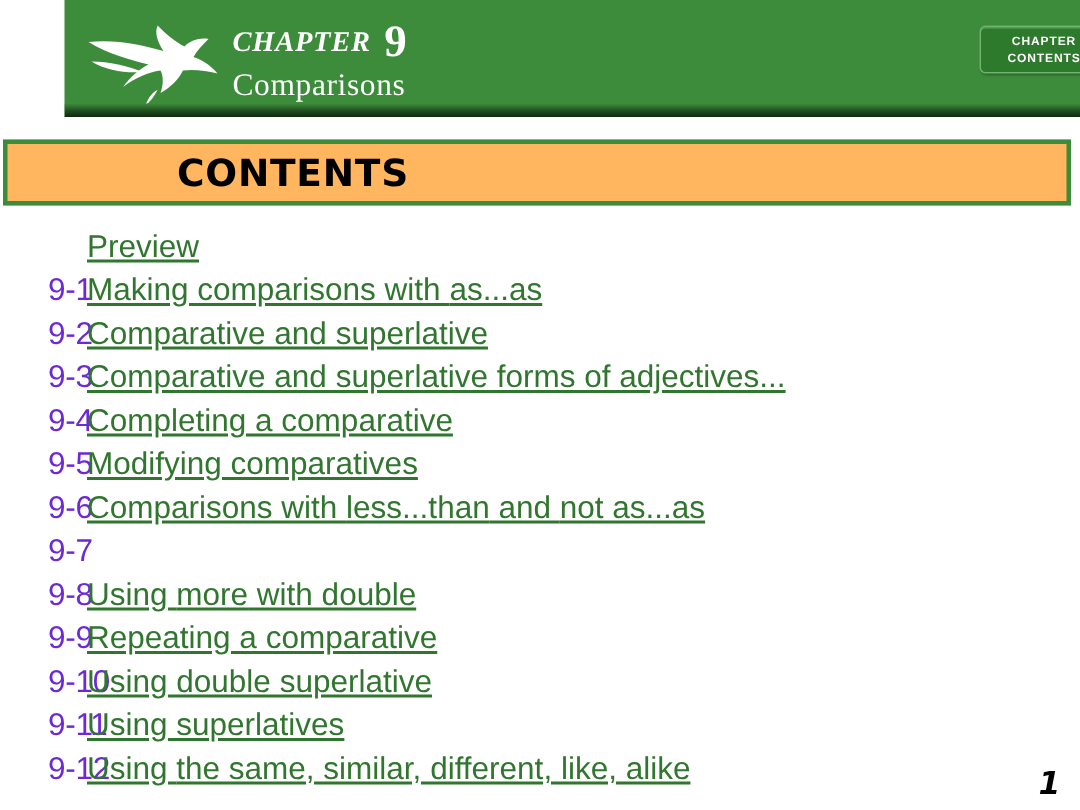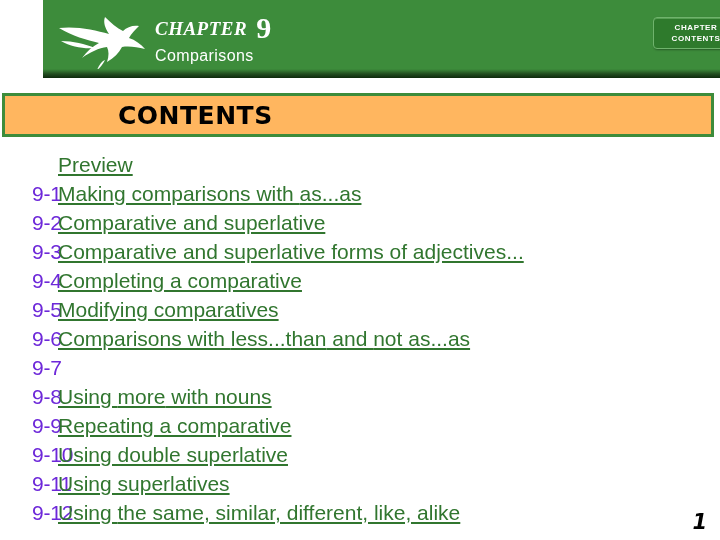--- a/index.html
+++ b/index.html
@@ -60,22 +60,22 @@
     font-family: "Liberation Serif", serif;
     font-weight: bold;
     font-size: 30px;
     display: inline-block;
     margin-left: 9px;
     vertical-align: baseline;
     position: relative;
     top: 3px;
   }
   #chapter-subject {
-    font-family: Liberation Sans, sans-serif;
-    font-size: 16px;
+    font-family: Liberation Serif, serif;
+    font-size: 21px;
     line-height: 24px;
     margin-top: 2px;
     letter-spacing: 0.4px;
   }
 
   
   #chapter-contents-button {
     position: absolute;
     right: 24px;
     top: 17px;
@@ -229,21 +229,21 @@
     </div>
     <div class="toc-row">
       <span class="toc-number">9-6</span>
       <a class="toc-label" href="#"><span>Comparisons with </span><span class="ital">less...than</span><span> and </span><span class="ital">not as...as</span></a>
     </div>
     <div class="toc-row">
       <span class="toc-number">9-7</span>
     </div>
     <div class="toc-row">
       <span class="toc-number">9-8</span>
-      <a class="toc-label" href="#"><span>Using </span><span class="ital">more</span><span> with nouns</span></a>
+      <a class="toc-label" href="#"><span>Using </span><span class="ital">more</span><span> with double</span></a>
     </div>
     <div class="toc-row">
       <span class="toc-number">9-9</span>
       <a class="toc-label" href="#"><span>Repeating a comparative</span></a>
     </div>
     <div class="toc-row">
       <span class="toc-number">9-10</span>
       <a class="toc-label" href="#"><span>Using double superlative</span></a>
     </div>
     <div class="toc-row">

